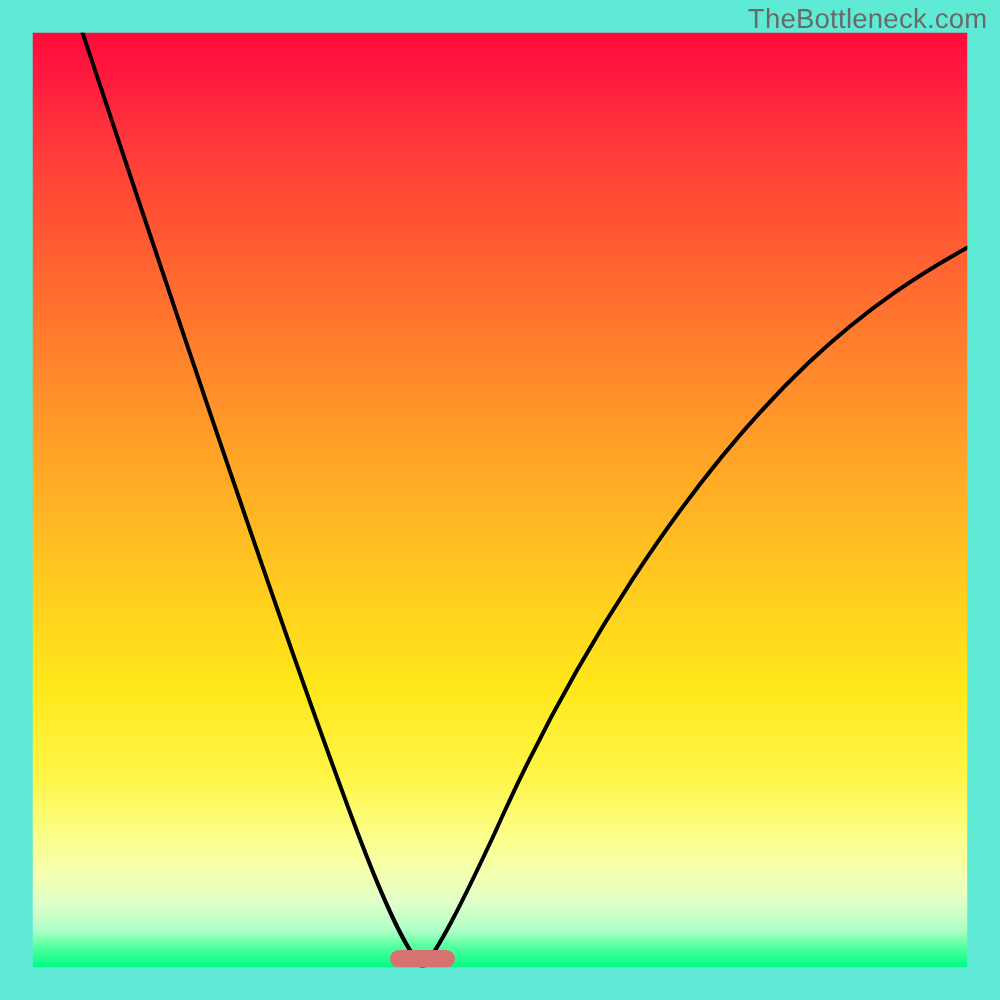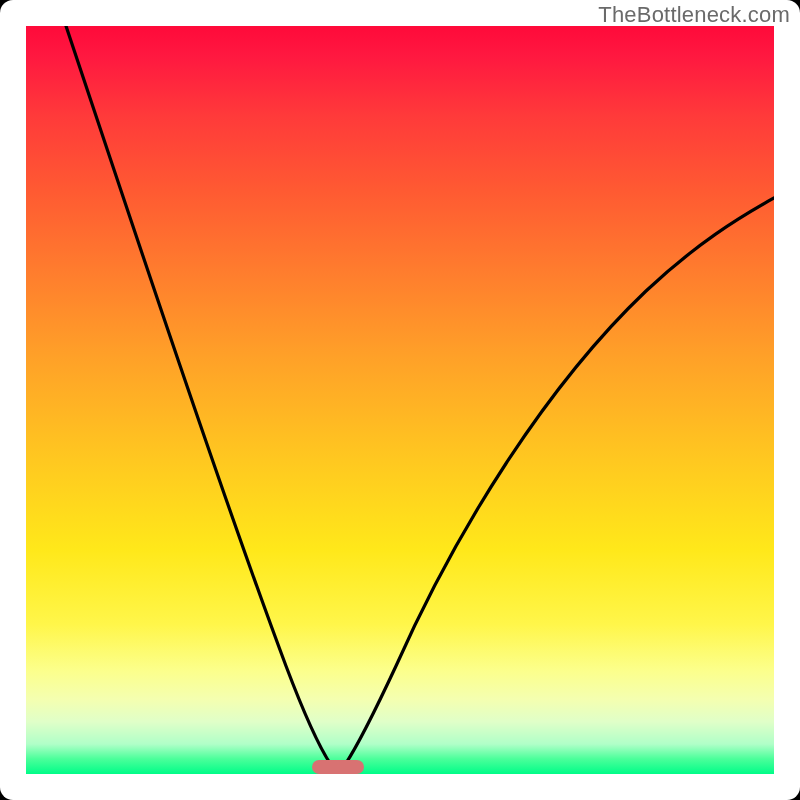--- a/index.html
+++ b/index.html
@@ -2,22 +2,21 @@
 <html><head>
 <meta charset="utf-8">
 <style>
   * { margin: 0; padding: 0; box-sizing: border-box; }
   html, body { width: 800px; height: 800px; overflow: hidden; }
   body { background: #000; position: relative; font-family: Arial, Helvetica, sans-serif; }
 
   .frame {
     position: absolute;
     inset: 0;
-    background: #ffffff;
-    border-radius: 13px;
+    background: #5eead4;
   }
 
   .plot {
     position: absolute;
     left: 26px;
     top: 26px;
     width: 748px;
     height: 748px;
     overflow: hidden;
   }

